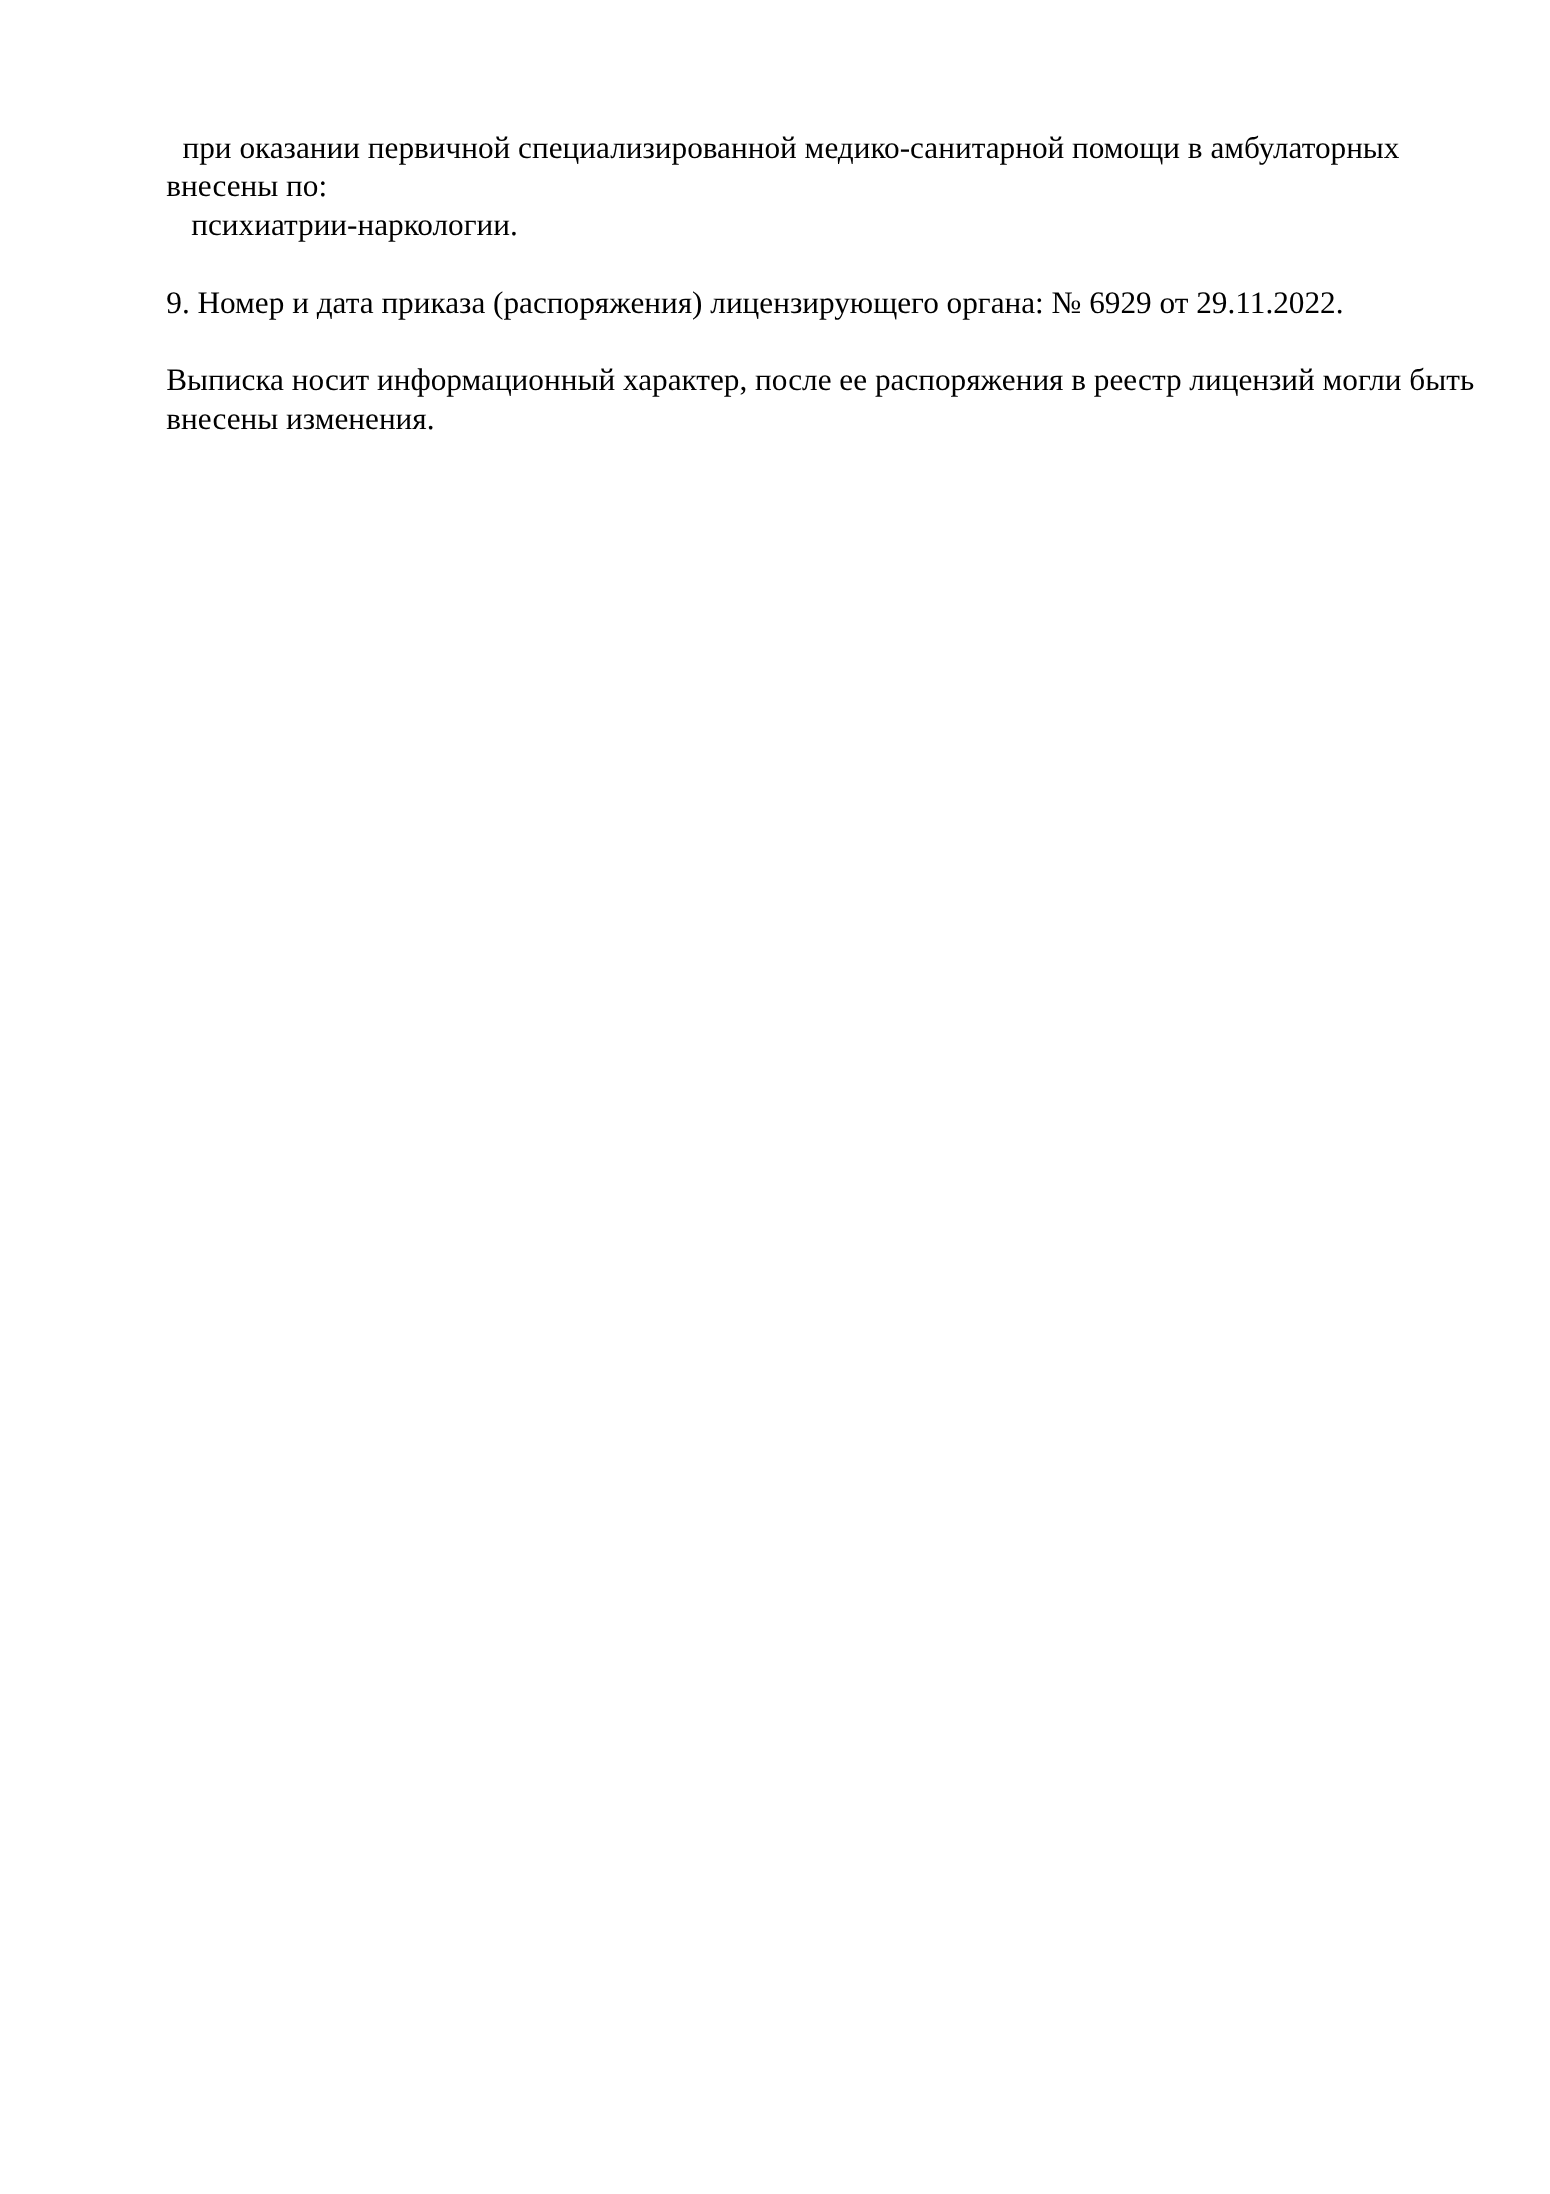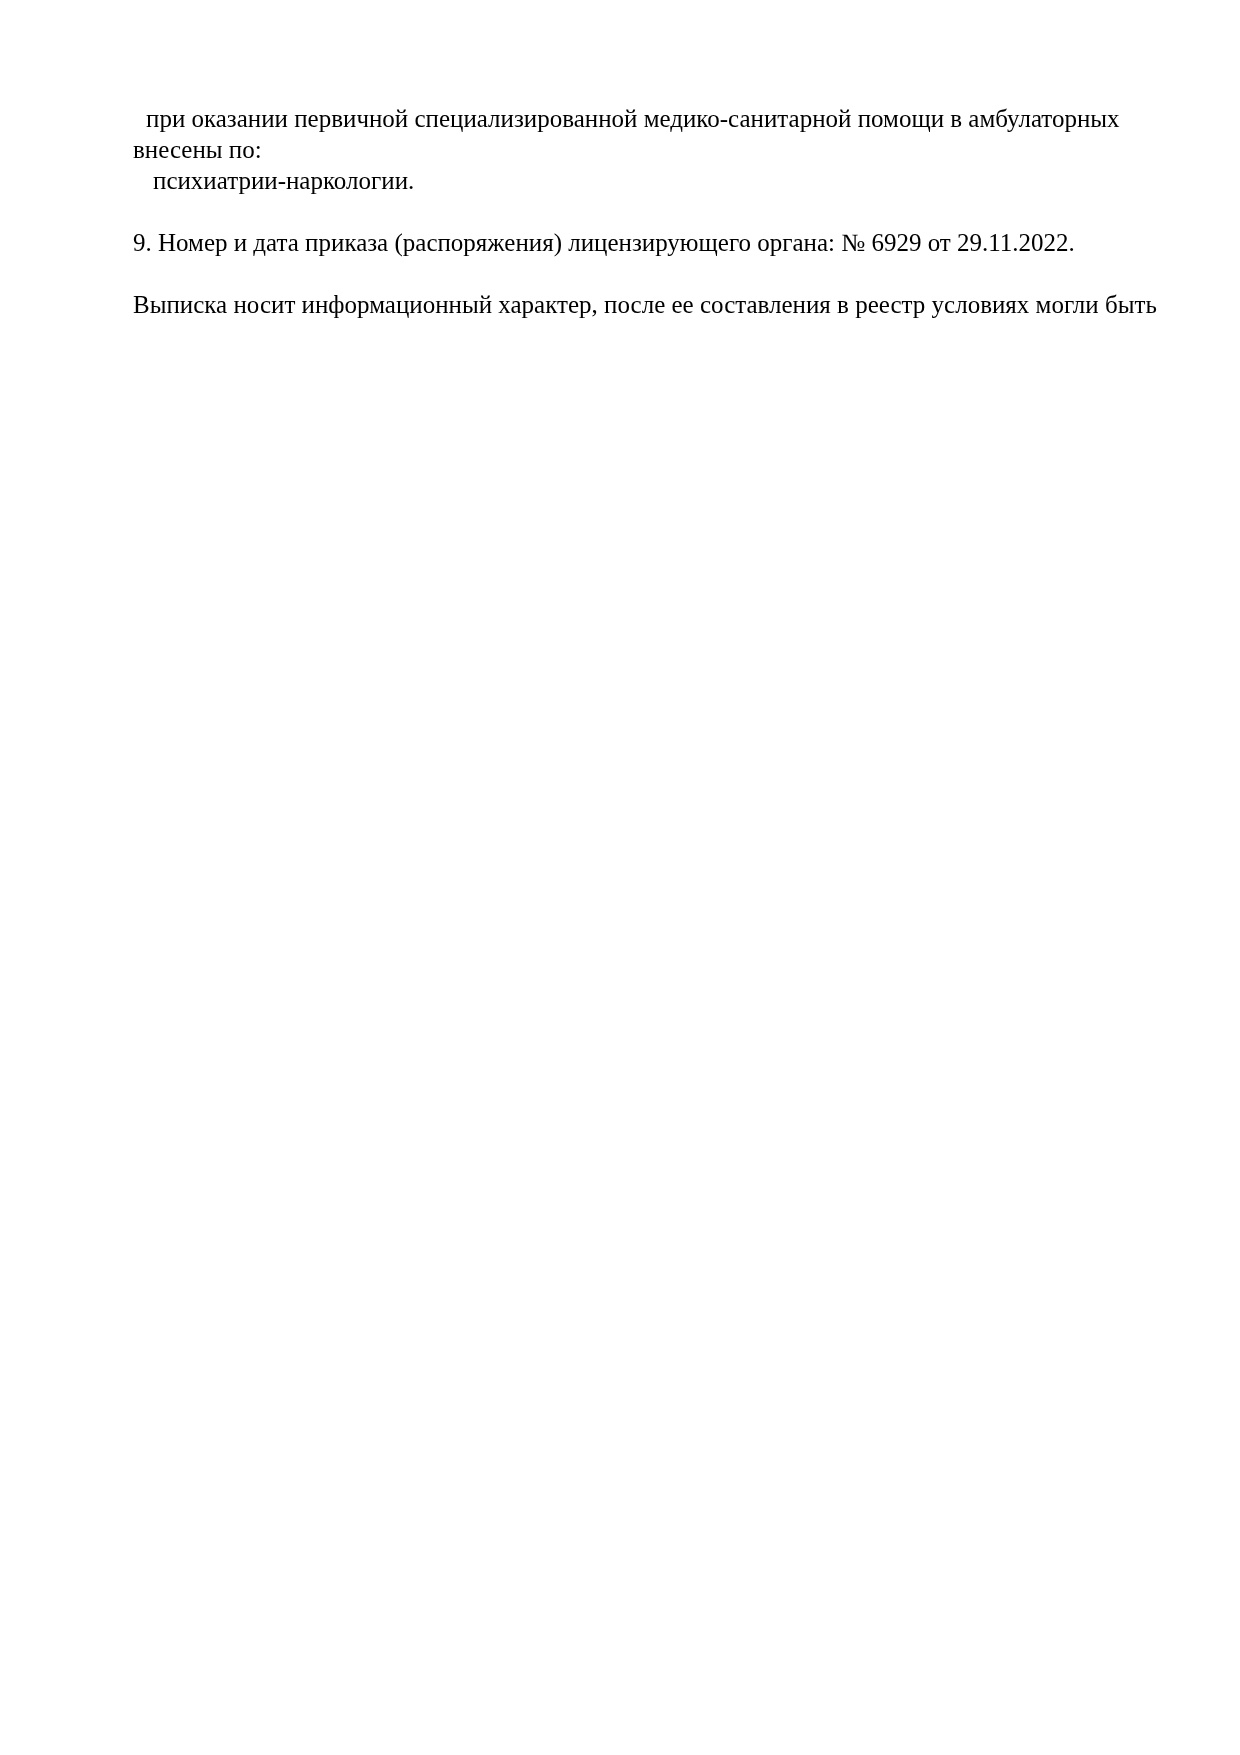--- a/index.html
+++ b/index.html
@@ -40,16 +40,17 @@
 
   <div class="spacer"></div>
 
   <div>
     <div class="line">9. Номер и дата приказа (распоряжения) лицензирующего органа: № 6929 от 29.11.2022.</div>
   </div>
 
   <div class="spacer"></div>
 
   <div>
-    <div class="line">Выписка носит информационный характер, после ее составления в реестр условиях могли быть</div>
+    <div class="line">Выписка носит информационный характер, после ее распоряжения в реестр лицензий могли быть</div>
+    <div class="line">внесены изменения.</div>
   </div>
 
 </div>
 
 </body></html>

